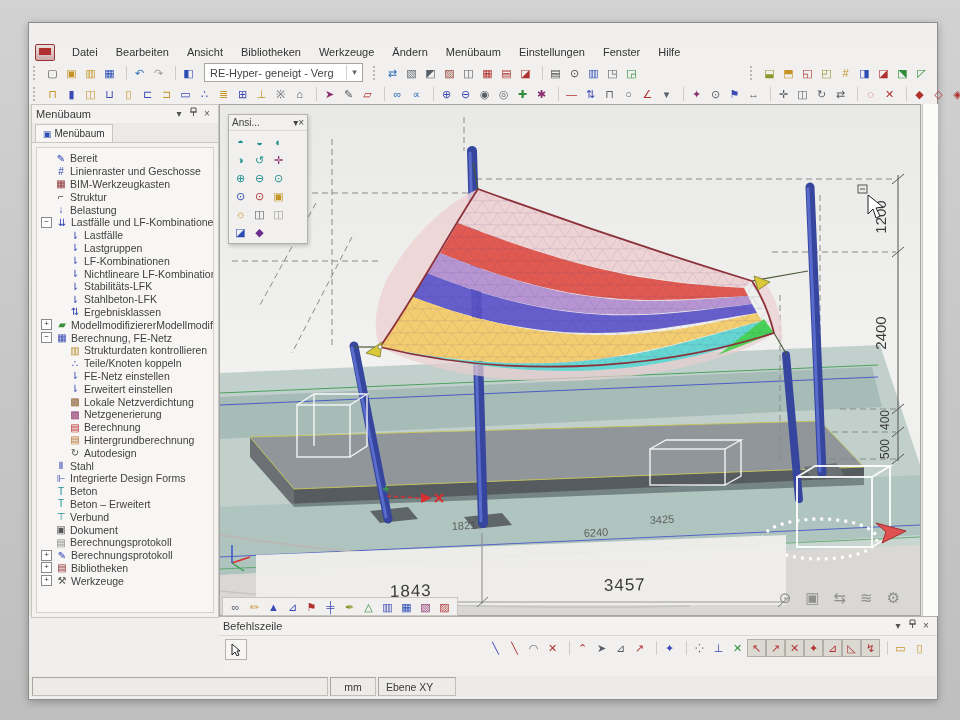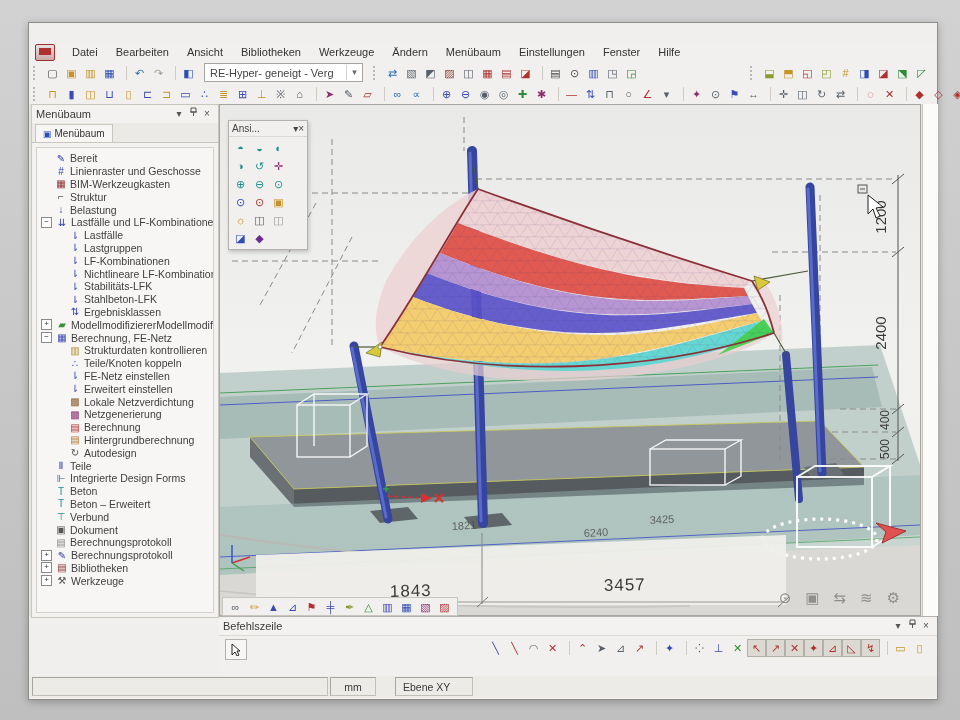--- a/index.html
+++ b/index.html
@@ -59,21 +59,21 @@
     text-align:center;font-size:8px;color:#333;margin-right:3px;}
   .tspace{flex:none;}
   .tglyph{flex:none;width:14px;text-align:center;font-size:10px;margin-right:2px;}
   .tlabel{white-space:nowrap;}
   
   .viewport{position:absolute;left:190px;top:0;width:702px;height:512px;background:#ededeb;
     border:1px solid #a8a5a0;box-sizing:border-box;}
   .rightstrip{position:absolute;left:893px;top:0;width:15px;height:512px;background:#fbfbf9;border-left:1px solid #c9c6c0;}
   svg text{font-family:"Liberation Sans",sans-serif;}
   
-  .float-tb{position:absolute;left:8px;top:15px;width:78px;background:#f1f0ee;border:1px solid #b5b2ad;
+  .float-tb{position:absolute;left:8px;top:9px;width:78px;background:#f1f0ee;border:1px solid #b5b2ad;
     box-shadow:1px 2px 4px rgba(0,0,0,.2);}
   .float-tb .fh{height:15px;display:flex;align-items:center;padding:0 3px;font-size:10px;color:#444;background:#f1f0ee;border-bottom:1px solid #dcd9d4;}
   .float-tb .fh span:first-child{flex:1;}
   .float-icons{display:flex;flex-wrap:wrap;padding:2px;}
   .float-icons .tbi{width:17px;height:16px;}
   
   .vp-tools{position:absolute;right:20px;bottom:8px;display:flex;gap:14px;font-size:15px;color:#8f8f8c;}
   .vp-tools span{cursor:default;}
   
   .view-iconstrip{position:absolute;left:2px;bottom:-1px;height:17px;display:flex;align-items:center;
@@ -259,21 +259,21 @@
             <span class="tlabel">Hintergrundberechnung</span>
           </div>
           <div class="trow">
             <span class="tspace" style="width: 27px;"></span>
             <span class="tglyph" style="color: rgb(85, 85, 85);">↻</span>
             <span class="tlabel">Autodesign</span>
           </div>
           <div class="trow">
             <span class="tspace" style="width: 13px;"></span>
             <span class="tglyph" style="color: rgb(43, 63, 176);">Ⅱ</span>
-            <span class="tlabel">Teile</span>
+            <span class="tlabel">Stahl</span>
           </div>
           <div class="trow">
             <span class="tspace" style="width: 13px;"></span>
             <span class="tglyph" style="color: rgb(55, 73, 181);">⊩</span>
             <span class="tlabel">Integrierte Design Forms</span>
           </div>
           <div class="trow">
             <span class="tspace" style="width: 13px;"></span>
             <span class="tglyph" style="color: rgb(31, 143, 143);">T</span>
             <span class="tlabel">Beton</span>
@@ -581,16 +581,16 @@
           <span class="tbsep"></span>
           <span class="tbi" style="color: rgb(197, 147, 38);">▭</span>
           <span class="tbi" style="color: rgb(197, 147, 38);">▯</span>
         </span>
     </div>
   </div>
 
   <div class="statusbar">
     <span class="scell" style="width:280px;"></span>
     <span class="scell" style="width:30px;justify-content:center;">mm</span>
-    <span class="scell" style="width:62px;margin-left:17px;">Ebene XY</span>
+    <span class="scell" style="width:62px;">Ebene XY</span>
   </div>
 
 </div>
 
 </body></html>

